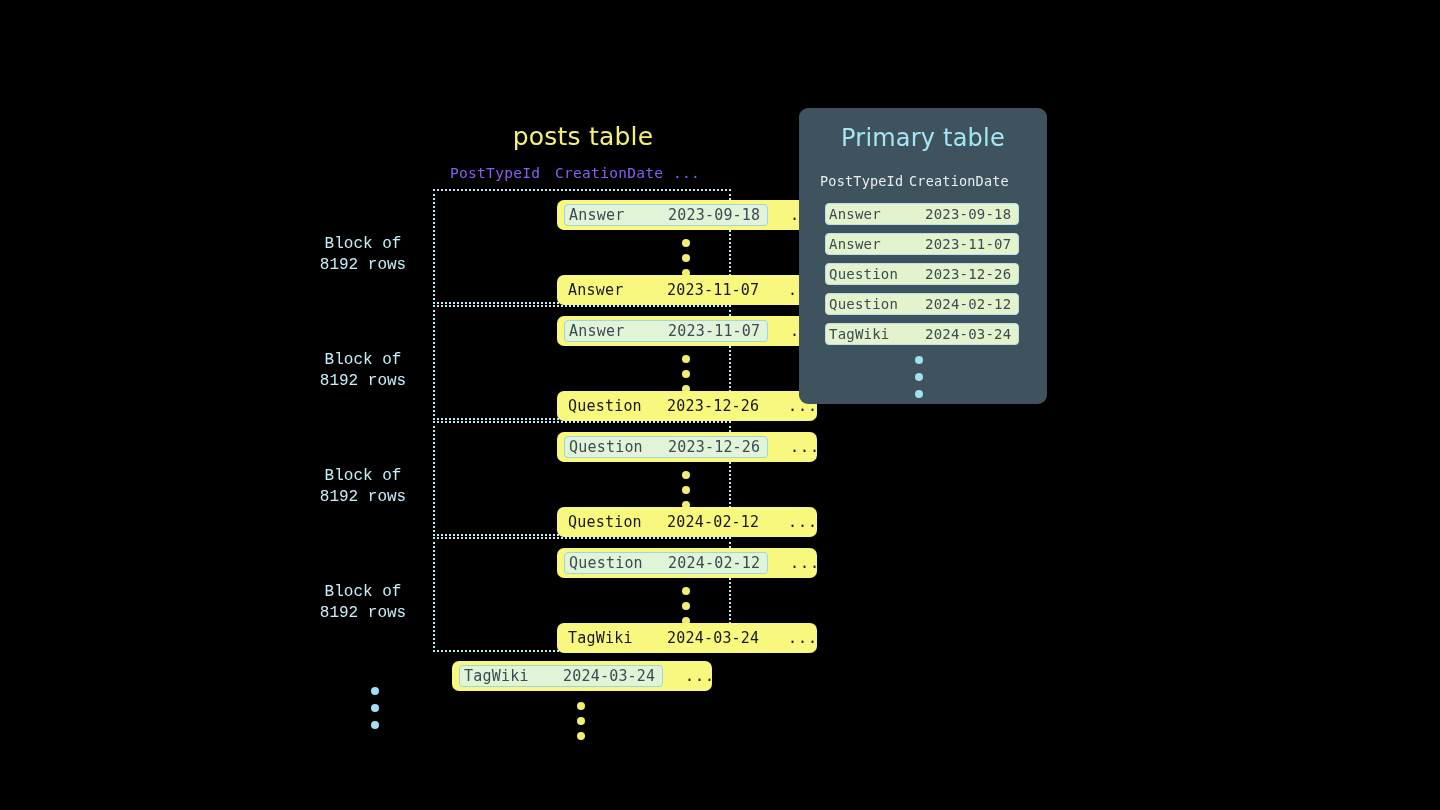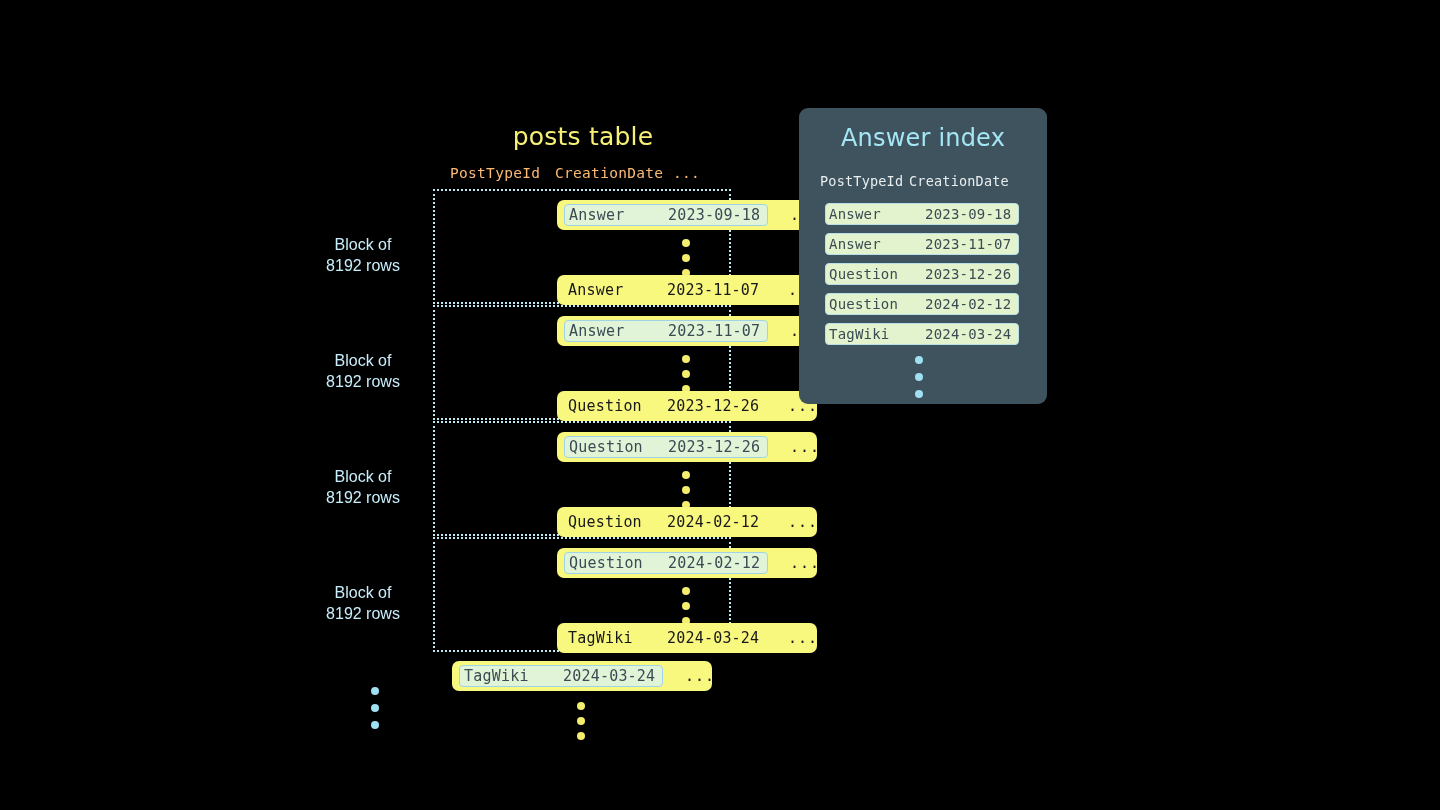--- a/index.html
+++ b/index.html
@@ -44,42 +44,42 @@
     letter-spacing: 0.2px;
   }
 
   .col-headers {
     position: absolute;
     left: 120px;
     top: 50px;
     width: 290px;
     font-family: "DejaVu Sans Mono", monospace;
     font-size: 14.5px;
-    color: #fdba74;
+    color: #8b5cf6;
     letter-spacing: 0.3px;
     white-space: nowrap;
   }
   .col-headers .ch-type { display: inline-block; width: 105px; }
   .col-headers .ch-date { display: inline-block; width: 118px; }
   .col-headers .ch-dots { display: inline-block; }
 
   
   .block {
     position: absolute;
     left: 103px;
     width: 298px;
     border: 2px dotted #bfe9f5;
     box-sizing: border-box;
   }
 
   .block-label {
     position: absolute;
     width: 130px;
     text-align: center;
-    font-family: Liberation Sans, sans-serif;
+    font-family: Liberation Mono, monospace;
     font-size: 16px;
     line-height: 21px;
     color: #c9eefb;
     left: -32px;
   }
 
   
   .row-pill {
     position: absolute;
     left: 122px;
@@ -336,21 +336,21 @@
     <div class="v-dots-blue" style="left:41px; top:572px;">
       <span></span>
       <span></span>
       <span></span>
     </div>
 
   </div>
 
   <div id="primary-index-panel">
 
-    <div class="pi-title">Answer index</div>
+    <div class="pi-title">Primary table</div>
 
     <div class="pi-headers">
       <span class="ph-type">PostTypeId</span><span class="ph-date">CreationDate</span>
     </div>
 
     <div class="pi-row" style="top:95px;">
       <span class="pr-type">Answer</span>
         <span class="pr-date">2023-09-18</span>
     </div>
     <div class="pi-row" style="top:125px;">

